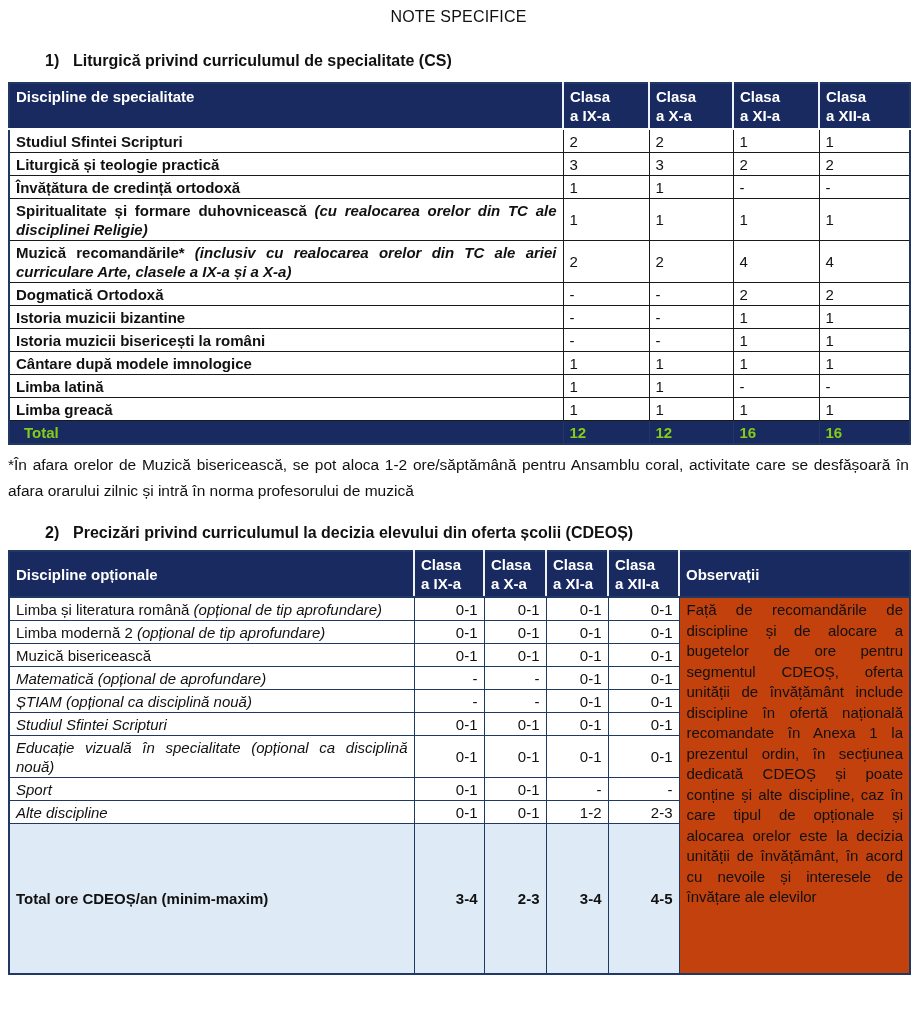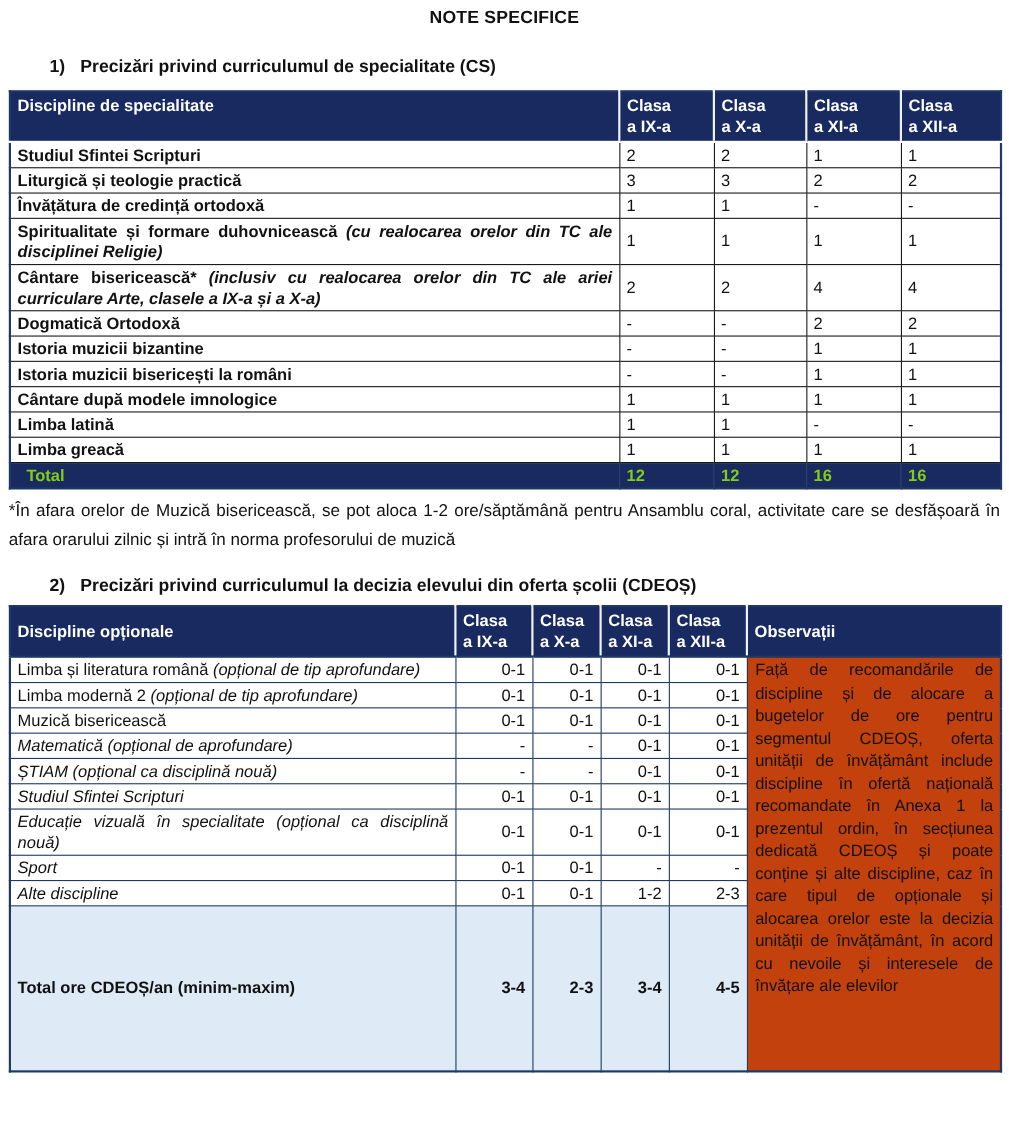--- a/index.html
+++ b/index.html
@@ -13,21 +13,21 @@
     width:917px;height:1024px;
     background:#ffffff;
     font-family:"Liberation Sans","DejaVu Sans",sans-serif;
     color:#111;
     overflow:hidden;
   }
   .page{padding:6px 8px 0 8px;}
 
   .doc-title{
     text-align:center;
-    font-weight:bold;
+    font-weight:normal;
     font-size:16px;
     margin:2px 0 0 0;
     letter-spacing:.2px;
   }
 
   .heading{
     margin:26px 0 12px 37px;
     font-weight:bold;
     font-size:16px;
     display:flex;
@@ -124,21 +124,21 @@
 </style>
 </head>
 <body>
 
 <div class="page">
 
   <div class="doc-title">NOTE SPECIFICE</div>
 
   <div class="heading">
     <span class="hnum">1)</span>
-    <span>Precizări privind curriculumul de specialitate (CS)</span>
+    <span>Liturgică privind curriculumul de specialitate (CS)</span>
   </div>
 
   <table class="t1">
     <colgroup>
       <col style="width:554px">
         <col style="width:86px">
         <col style="width:84px">
         <col style="width:86px">
         <col style="width:91px">
     </colgroup>
@@ -186,21 +186,21 @@
         <td class="v">-</td>
       </tr>
       <tr>
         <td class="nm"><span>Spiritualitate și formare duhovnicească</span> <span class="note">(cu realocarea orelor din TC ale disciplinei Religie)</span></td>
         <td class="v">1</td>
         <td class="v">1</td>
         <td class="v">1</td>
         <td class="v">1</td>
       </tr>
       <tr>
-        <td class="nm"><span>Cântare bisericească*</span> <span class="note">(inclusiv cu realocarea orelor din TC ale ariei curriculare Arte, clasele a IX-a și a X-a)</span></td>
+        <td class="nm"><span>Muzică recomandările*</span> <span class="note">(inclusiv cu realocarea orelor din TC ale ariei curriculare Arte, clasele a IX-a și a X-a)</span></td>
         <td class="v">2</td>
         <td class="v">2</td>
         <td class="v">4</td>
         <td class="v">4</td>
       </tr>
       <tr>
         <td class="nm"><span>Dogmatică Ortodoxă</span> <span class="note"></span></td>
         <td class="v">-</td>
         <td class="v">-</td>
         <td class="v">2</td>

